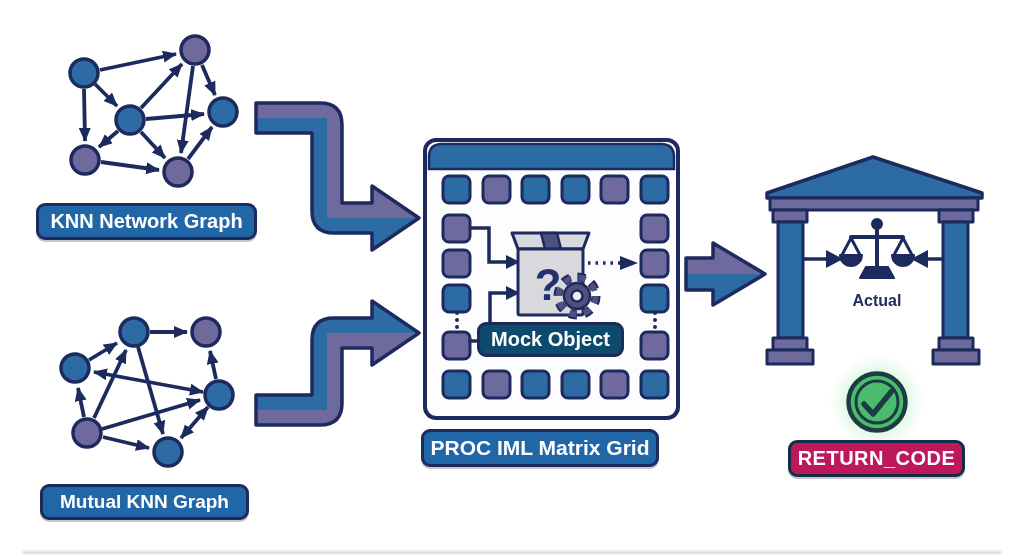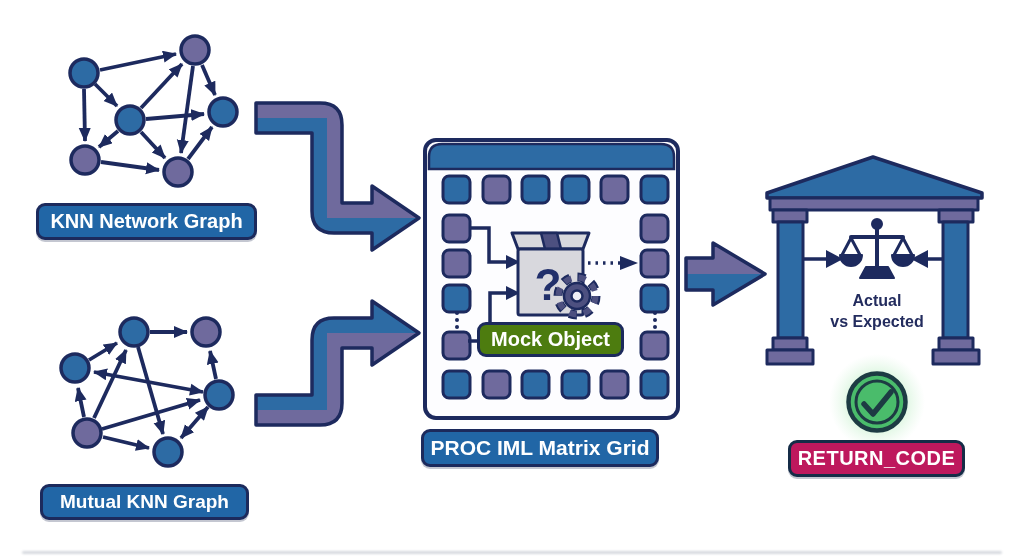--- a/index.html
+++ b/index.html
@@ -9,21 +9,21 @@
   }
   .layer{position:absolute;left:0;top:0;}
   .pill{
     position:absolute;display:flex;align-items:center;justify-content:center;
     color:#ffffff;font-weight:bold;text-align:center;
     border:3px solid #1c2a5c;border-radius:9px;
     box-shadow:0 2px 0 rgba(20,30,70,0.25);
     box-sizing:border-box;white-space:nowrap;
   }
   .pill-blue{background:#2166a6;}
-  .pill-purple{background:#4d7c0f;}
+  .pill-purple{background:#0c4a6e;}
   .pill-green{background:#be185d;border-color:#152c47;}
   #label-knn   {left:36px; top:203px; width:221px;height:37px;font-size:20px;}
   #label-mutual{left:40px; top:484px; width:209px;height:36px;font-size:19px;}
   #label-proc  {left:421px;top:429px; width:238px;height:38px;font-size:21px;}
   #label-mock  {left:477px;top:322px; width:147px;height:35px;font-size:20px;box-shadow:none;}
   #label-return{left:788px;top:440px; width:177px;height:37px;font-size:20px;letter-spacing:0.5px;}
   #text-compare{
     position:absolute;left:793px;top:290px;width:168px;
     color:#232c5e;font-weight:bold;font-size:16px;line-height:21px;
     text-align:center;
@@ -238,20 +238,19 @@
 <div class="pill pill-blue" id="label-knn">KNN Network Graph</div>
 
 <div class="pill pill-blue" id="label-mutual">Mutual KNN Graph</div>
 
 <div class="pill pill-blue" id="label-proc">PROC IML Matrix Grid</div>
 
 <div class="pill pill-purple" id="label-mock">Mock Object</div>
 
 <div id="text-compare">
   <div>Actual</div>
-  <div>vs Expected</div>
 </div>
 
 <div class="pill pill-green" id="label-return">RETURN_CODE</div>
 
 <div class="bottom-smudge"></div>
 
 </div>
 
 </body></html>

